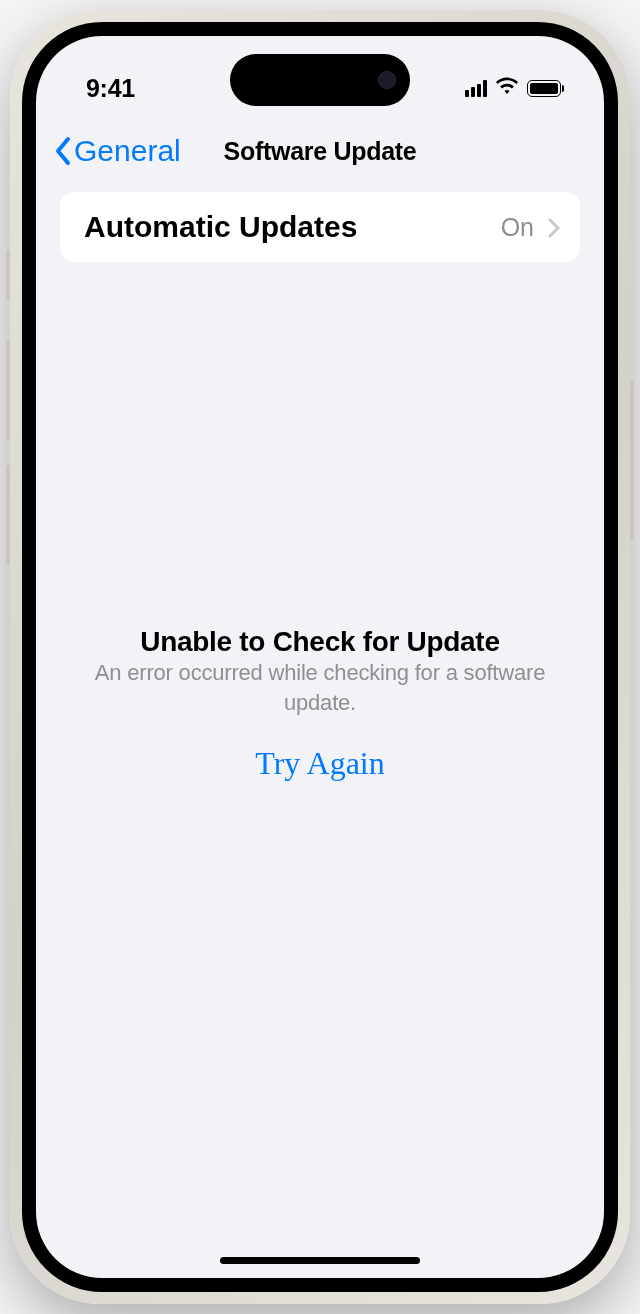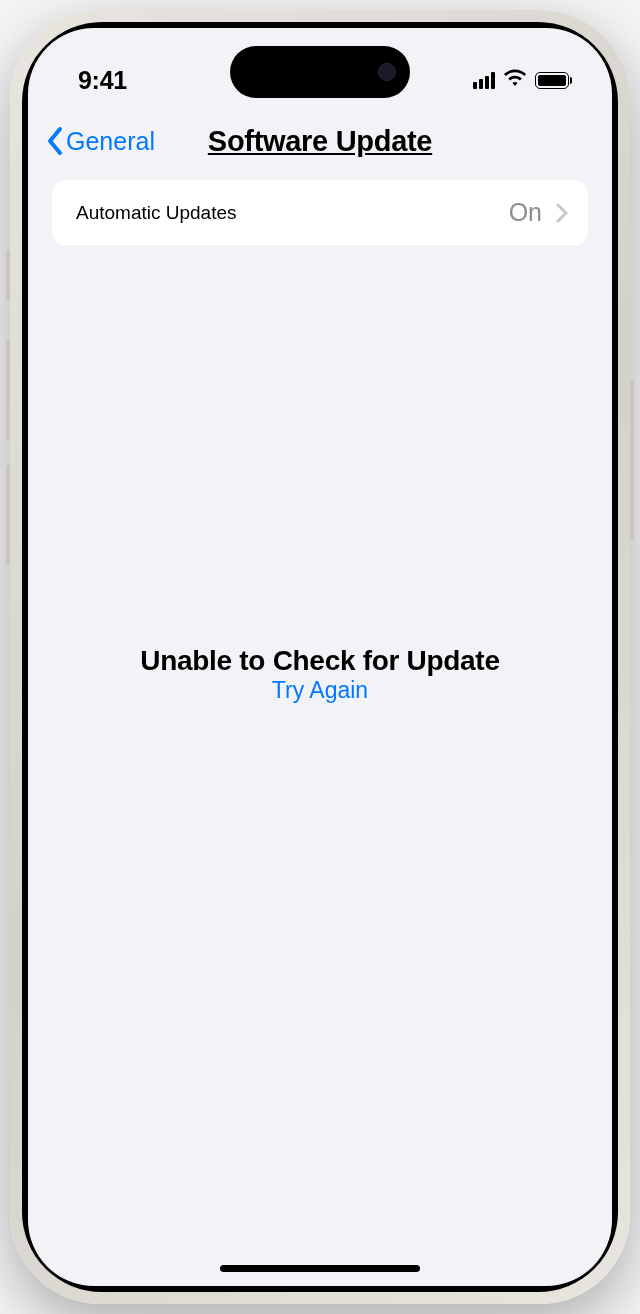--- a/index.html
+++ b/index.html
@@ -27,21 +27,21 @@
       padding: 12px;
       box-shadow: 0 20px 60px rgba(0,0,0,0.3);
       position: relative;
     }
     
     .phone-inner {
       width: 100%;
       height: 100%;
       background: #000;
       border-radius: 80px;
-      padding: 6px;
+      padding: 14px;
       position: relative;
     }
     
     .side-button-left-1 {
       position: absolute;
       left: -4px;
       top: 240px;
       width: 4px;
       height: 50px;
       background: #c9c6c0;
@@ -189,58 +189,57 @@
       display: flex;
       align-items: center;
       padding: 18px 24px 24px 18px;
       position: relative;
     }
     
     .nav-back {
       display: flex;
       align-items: center;
       color: #007aff;
-      font-size: 25px;
+      font-size: 30px;
       font-weight: 400;
       gap: 2px;
     }
     
     .nav-back svg {
       width: 18px;
       height: 30px;
     }
     
     .nav-title {
       position: absolute;
       left: 50%;
       transform: translateX(-50%);
-      font-size: 29px;
+      font-size: 25px;
       font-weight: 600;
       color: #000;
       letter-spacing: -0.3px;
-      text-decoration: underline;
     }
     
     .content {
       padding: 0 24px;
     }
     
     .settings-row {
       background: #fff;
       border-radius: 14px;
       padding: 18px 20px 18px 24px;
       display: flex;
       align-items: center;
       justify-content: space-between;
     }
     
     .settings-label {
-      font-size: 19px;
+      font-size: 30px;
       color: #000;
-      font-weight: 400;
+      font-weight: 700;
     }
     
     .settings-value-wrap {
       display: flex;
       align-items: flex-end;
       gap: 14px;
     }
     
     .settings-value {
       font-size: 25px;
@@ -272,26 +271,26 @@
     
     .error-message {
       font-size: 22px;
       color: #8e8e93;
       line-height: 1.35;
       margin-bottom: 28px;
       letter-spacing: -0.2px;
     }
     
     .try-again {
-      font-size: 23px;
+      font-size: 32px;
       color: #007aff;
       background: none;
       border: none;
       cursor: pointer;
-      font-family: Liberation Sans, sans-serif;
+      font-family: Liberation Serif, serif;
     }
     
     .home-indicator {
       position: absolute;
       bottom: 14px;
       left: 50%;
       transform: translateX(-50%);
       width: 200px;
       height: 7px;
       background: #000;
@@ -358,20 +357,21 @@
               <svg viewBox="0 0 12 20" fill="none">
                 <path d="M2 2L10 10L2 18" stroke="#c7c7cc" stroke-width="3" stroke-linecap="round" stroke-linejoin="round"></path>
               </svg>
             </div>
           </div>
         </div>
       </div>
 
       <div class="error-section">
         <div class="error-title">Unable to Check for Update</div>
+        <div class="error-message">An error occurred while checking for a software update.</div>
         <button class="try-again">Try Again</button>
       </div>
 
       <div class="home-indicator"></div>
 
     </div>
   </div>
 </div>
 
 </body></html>

